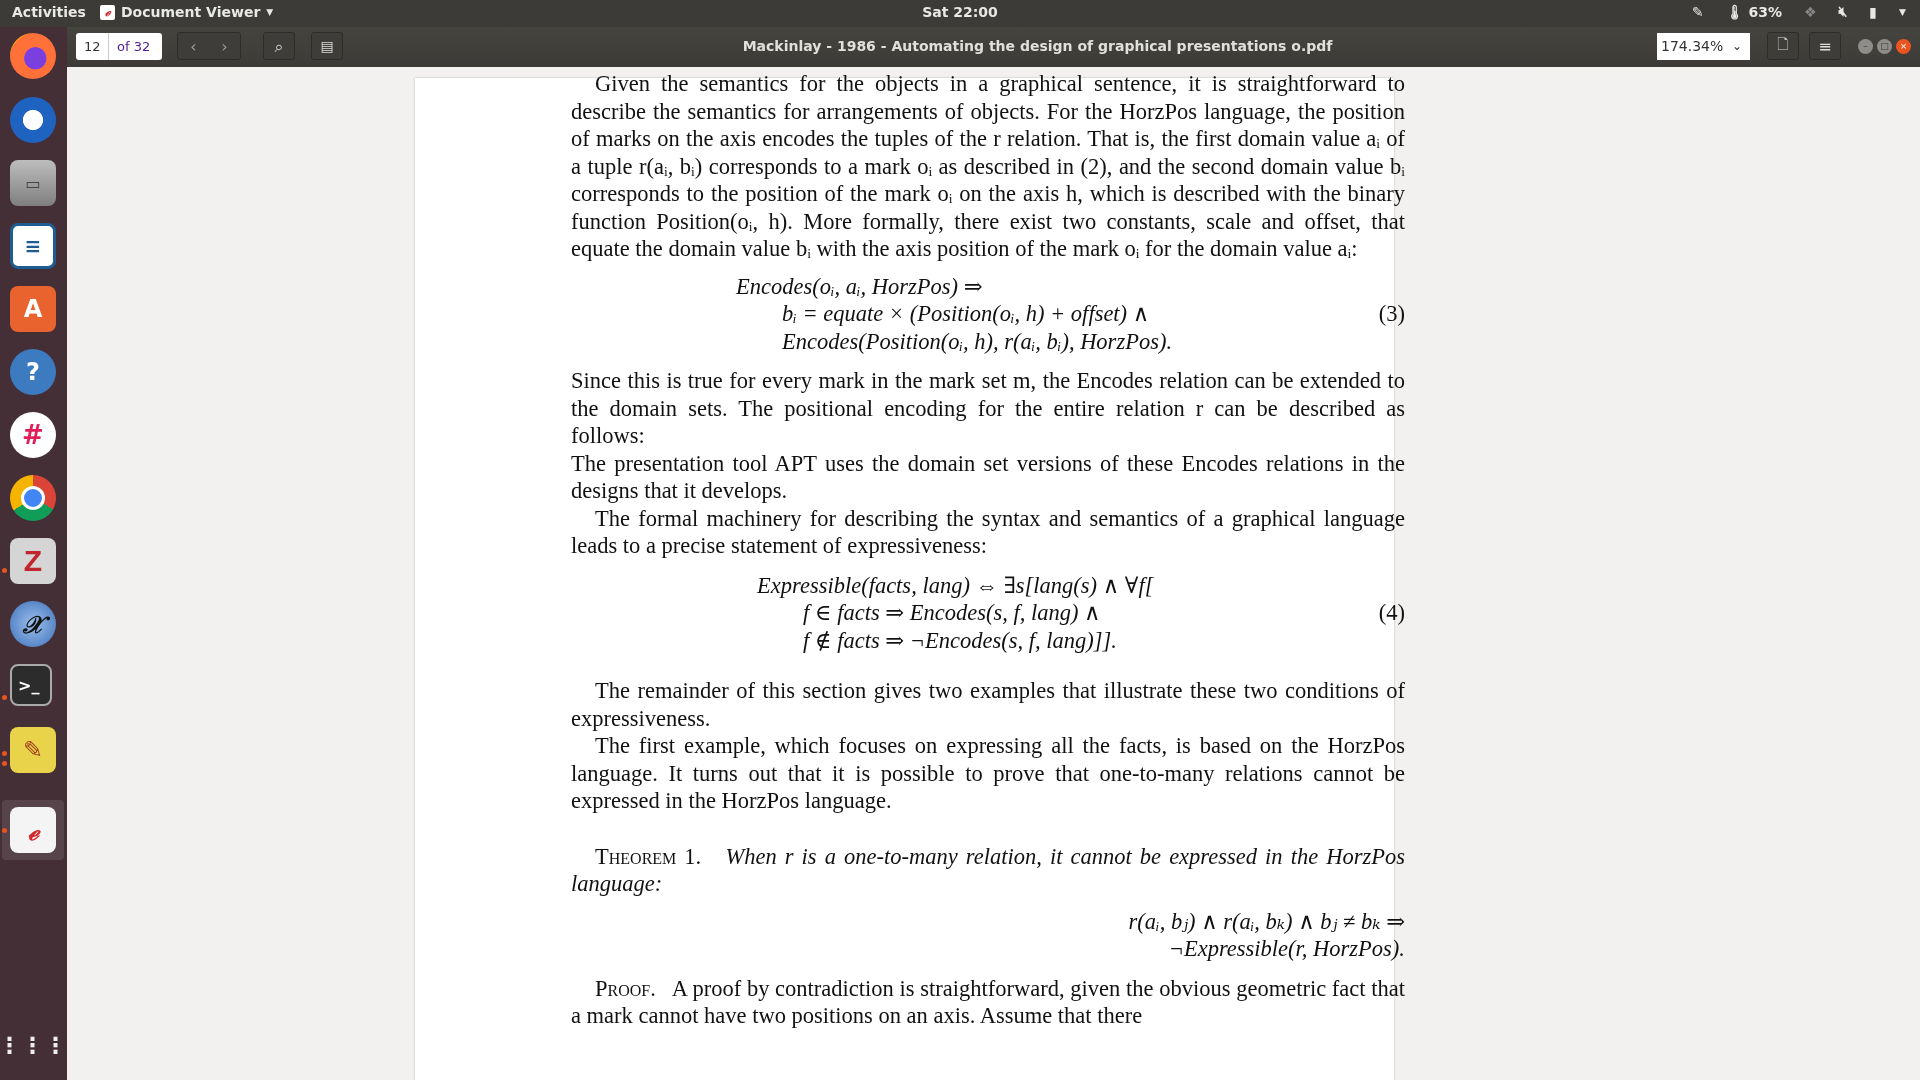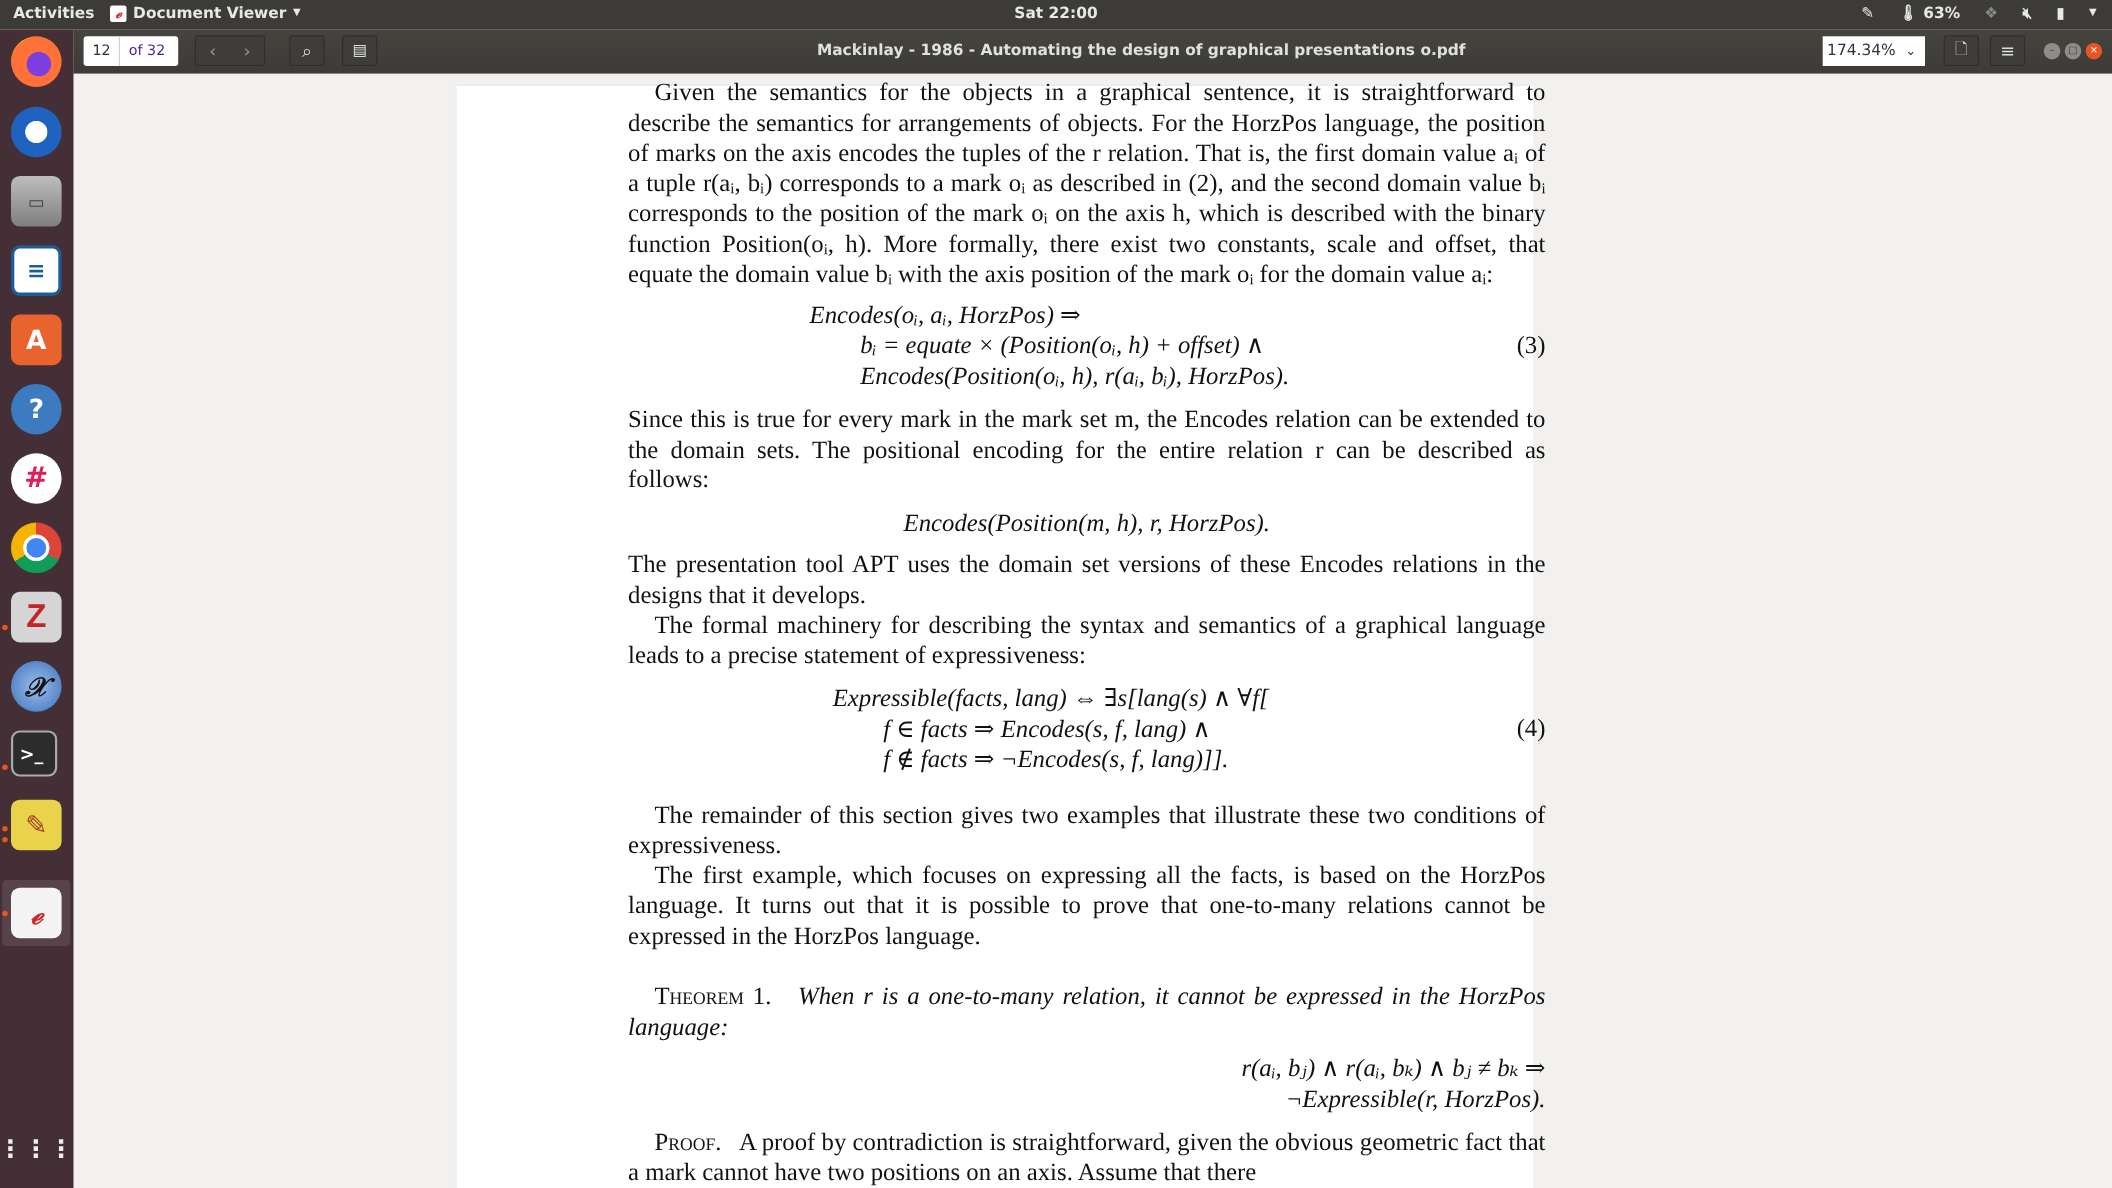--- a/index.html
+++ b/index.html
@@ -144,21 +144,20 @@
       <p class="ind">Given the semantics for the objects in a graphical sentence, it is straightforward to describe the semantics for arrangements of objects. For the HorzPos language, the position of marks on the axis encodes the tuples of the r relation. That is, the first domain value aᵢ of a tuple r(aᵢ, bᵢ) corresponds to a mark oᵢ as described in (2), and the second domain value bᵢ corresponds to the position of the mark oᵢ on the axis h, which is described with the binary function Position(oᵢ, h). More formally, there exist two constants, scale and offset, that equate the domain value bᵢ with the axis position of the mark oᵢ for the domain value aᵢ:</p>
       <div class="eq" style="margin:10px 0 8px 165px">
         <div class="lines">
           <div>Encodes(oᵢ, aᵢ, HorzPos) ⇒</div>
           <div style="padding-left:46px">bᵢ = equate × (Position(oᵢ, h) + offset) ∧</div>
           <div style="padding-left:46px">Encodes(Position(oᵢ, h), r(aᵢ, bᵢ), HorzPos).</div>
         </div>
         <span class="num" style="top:27px">(3)</span>
       </div>
       <p style="margin-top:12px">Since this is true for every mark in the mark set m, the Encodes relation can be extended to the domain sets. The positional encoding for the entire relation r can be described as follows:</p>
-      <div style="text-align:center;font-style:italic;margin:12px 0 10px">Encodes(Position(m, h), r, HorzPos).</div>
       <p>The presentation tool APT uses the domain set versions of these Encodes relations in the designs that it develops.</p>
       <p class="ind">The formal machinery for describing the syntax and semantics of a graphical language leads to a precise statement of expressiveness:</p>
       <div class="eq" style="margin:12px 0 23px 186px">
         <div class="lines">
           <div>Expressible(facts, lang) ⇔ ∃s[lang(s) ∧ ∀f[</div>
           <div style="padding-left:46px">f ∈ facts ⇒ Encodes(s, f, lang) ∧</div>
           <div style="padding-left:46px">f ∉ facts ⇒ ¬Encodes(s, f, lang)]].</div>
         </div>
         <span class="num" style="top:27px">(4)</span>
       </div>

